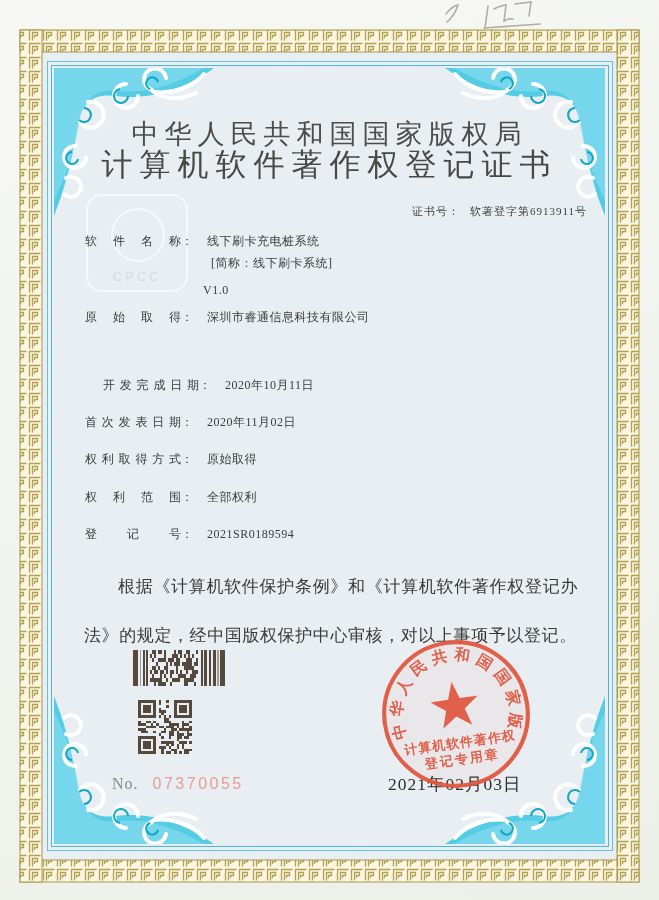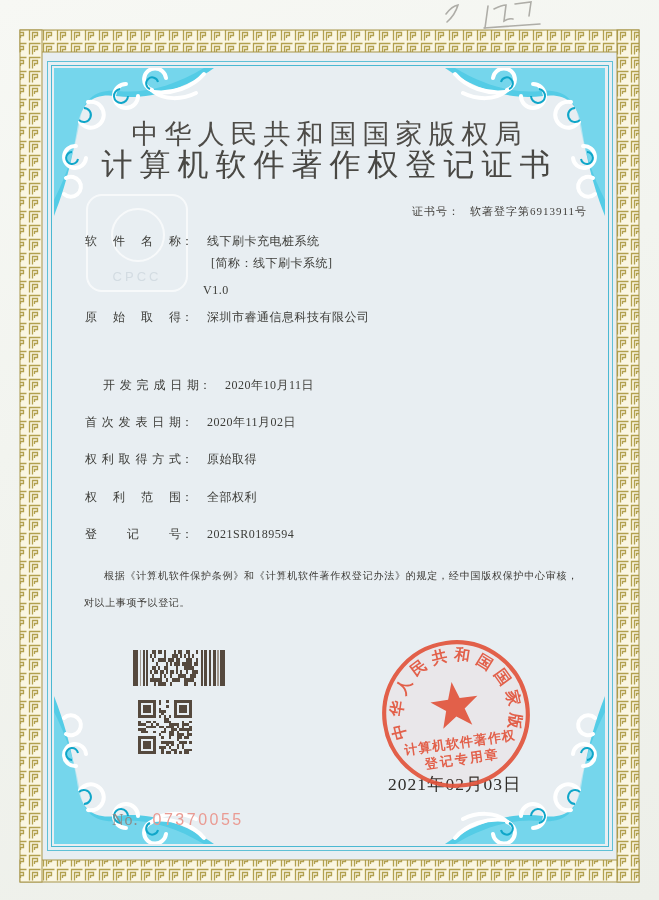--- a/index.html
+++ b/index.html
@@ -58,29 +58,29 @@
   .row{left:85px;font-size:12px;white-space:nowrap;color:var(--ink);}
   .row .lbl{display:inline-block;width:96px;text-align:justify;text-align-last:justify;}
   .row .colon{display:inline-block;width:18px;}
   .row .val{margin-left:8px;letter-spacing:.5px;}
   .row.cont{left:203px;}
   .r0{top:233px;} .r0b{top:255px;} .r0c{top:259px;margin-top:24px;}
   .r1{top:309px;} .r2{top:377px;margin-left:18px;} .r3{top:414px;}
   .r4{top:451px;} .r5{top:489px;} .r6{top:526px;}
 
   
-  .statement{left:84px;top:562px;width:494px;font-size:10px;line-height:27px;
+  .statement{left:84px;top:562px;width:494px;font-size:17px;line-height:49px;
     text-align:justify;text-indent:2em;color:#3b3935;letter-spacing:.6px;}
 
   
   .barcode{left:133px;top:650px;width:92px;height:36px;}
   .qr{left:138px;top:700px;width:54px;height:54px;}
 
   
-  .serial{left:112px;top:775px;font-size:16px;margin-top:36px;}
+  .serial{left:112px;top:775px;font-size:16px;}
   .serial .no{color:#8b8b89;letter-spacing:1px;margin-right:14px;}
   .serial .num{color:var(--serial-pink);letter-spacing:2.5px;font-family:"Liberation Sans",sans-serif;}
   .issue-date{left:388px;top:772px;font-size:17.5px;color:#2f2d29;letter-spacing:1px;font-weight:500;}
 
   
   .seal{left:378px;top:636px;width:156px;height:156px;transform:rotate(-8deg);opacity:.92;}
 
   
   .handwriting{left:418px;top:0;width:150px;height:36px;opacity:.75;}
 </style>

